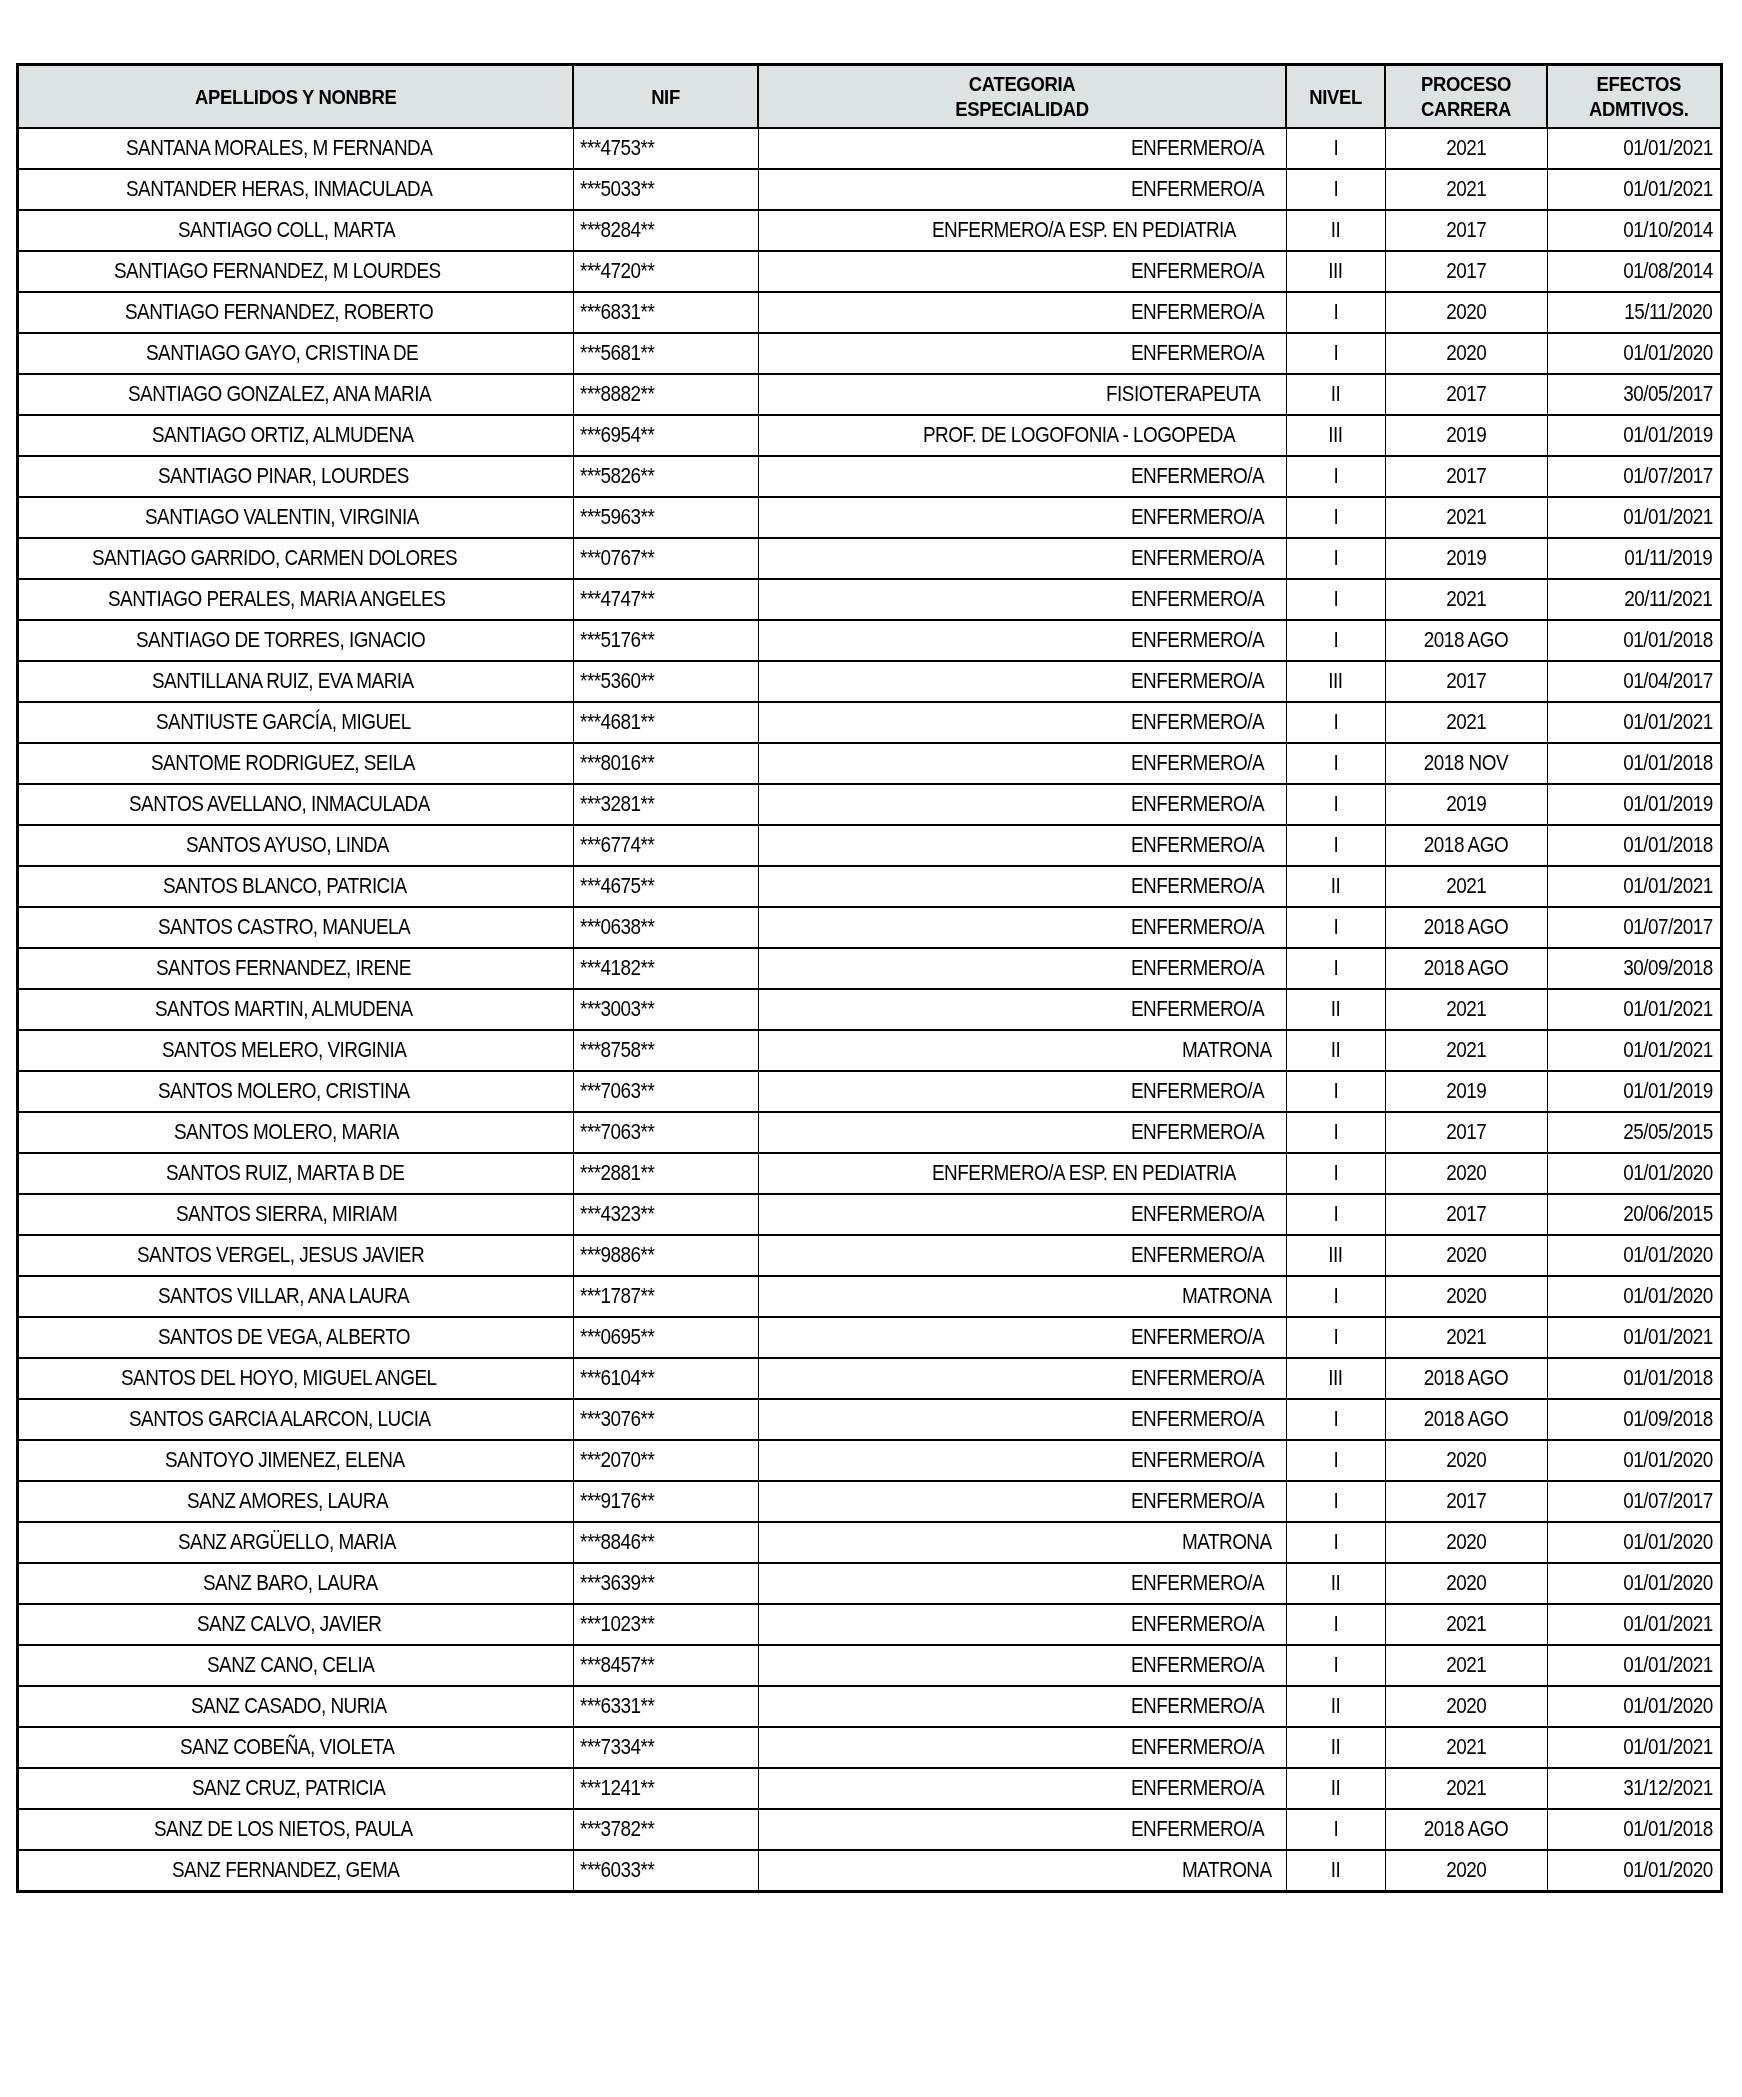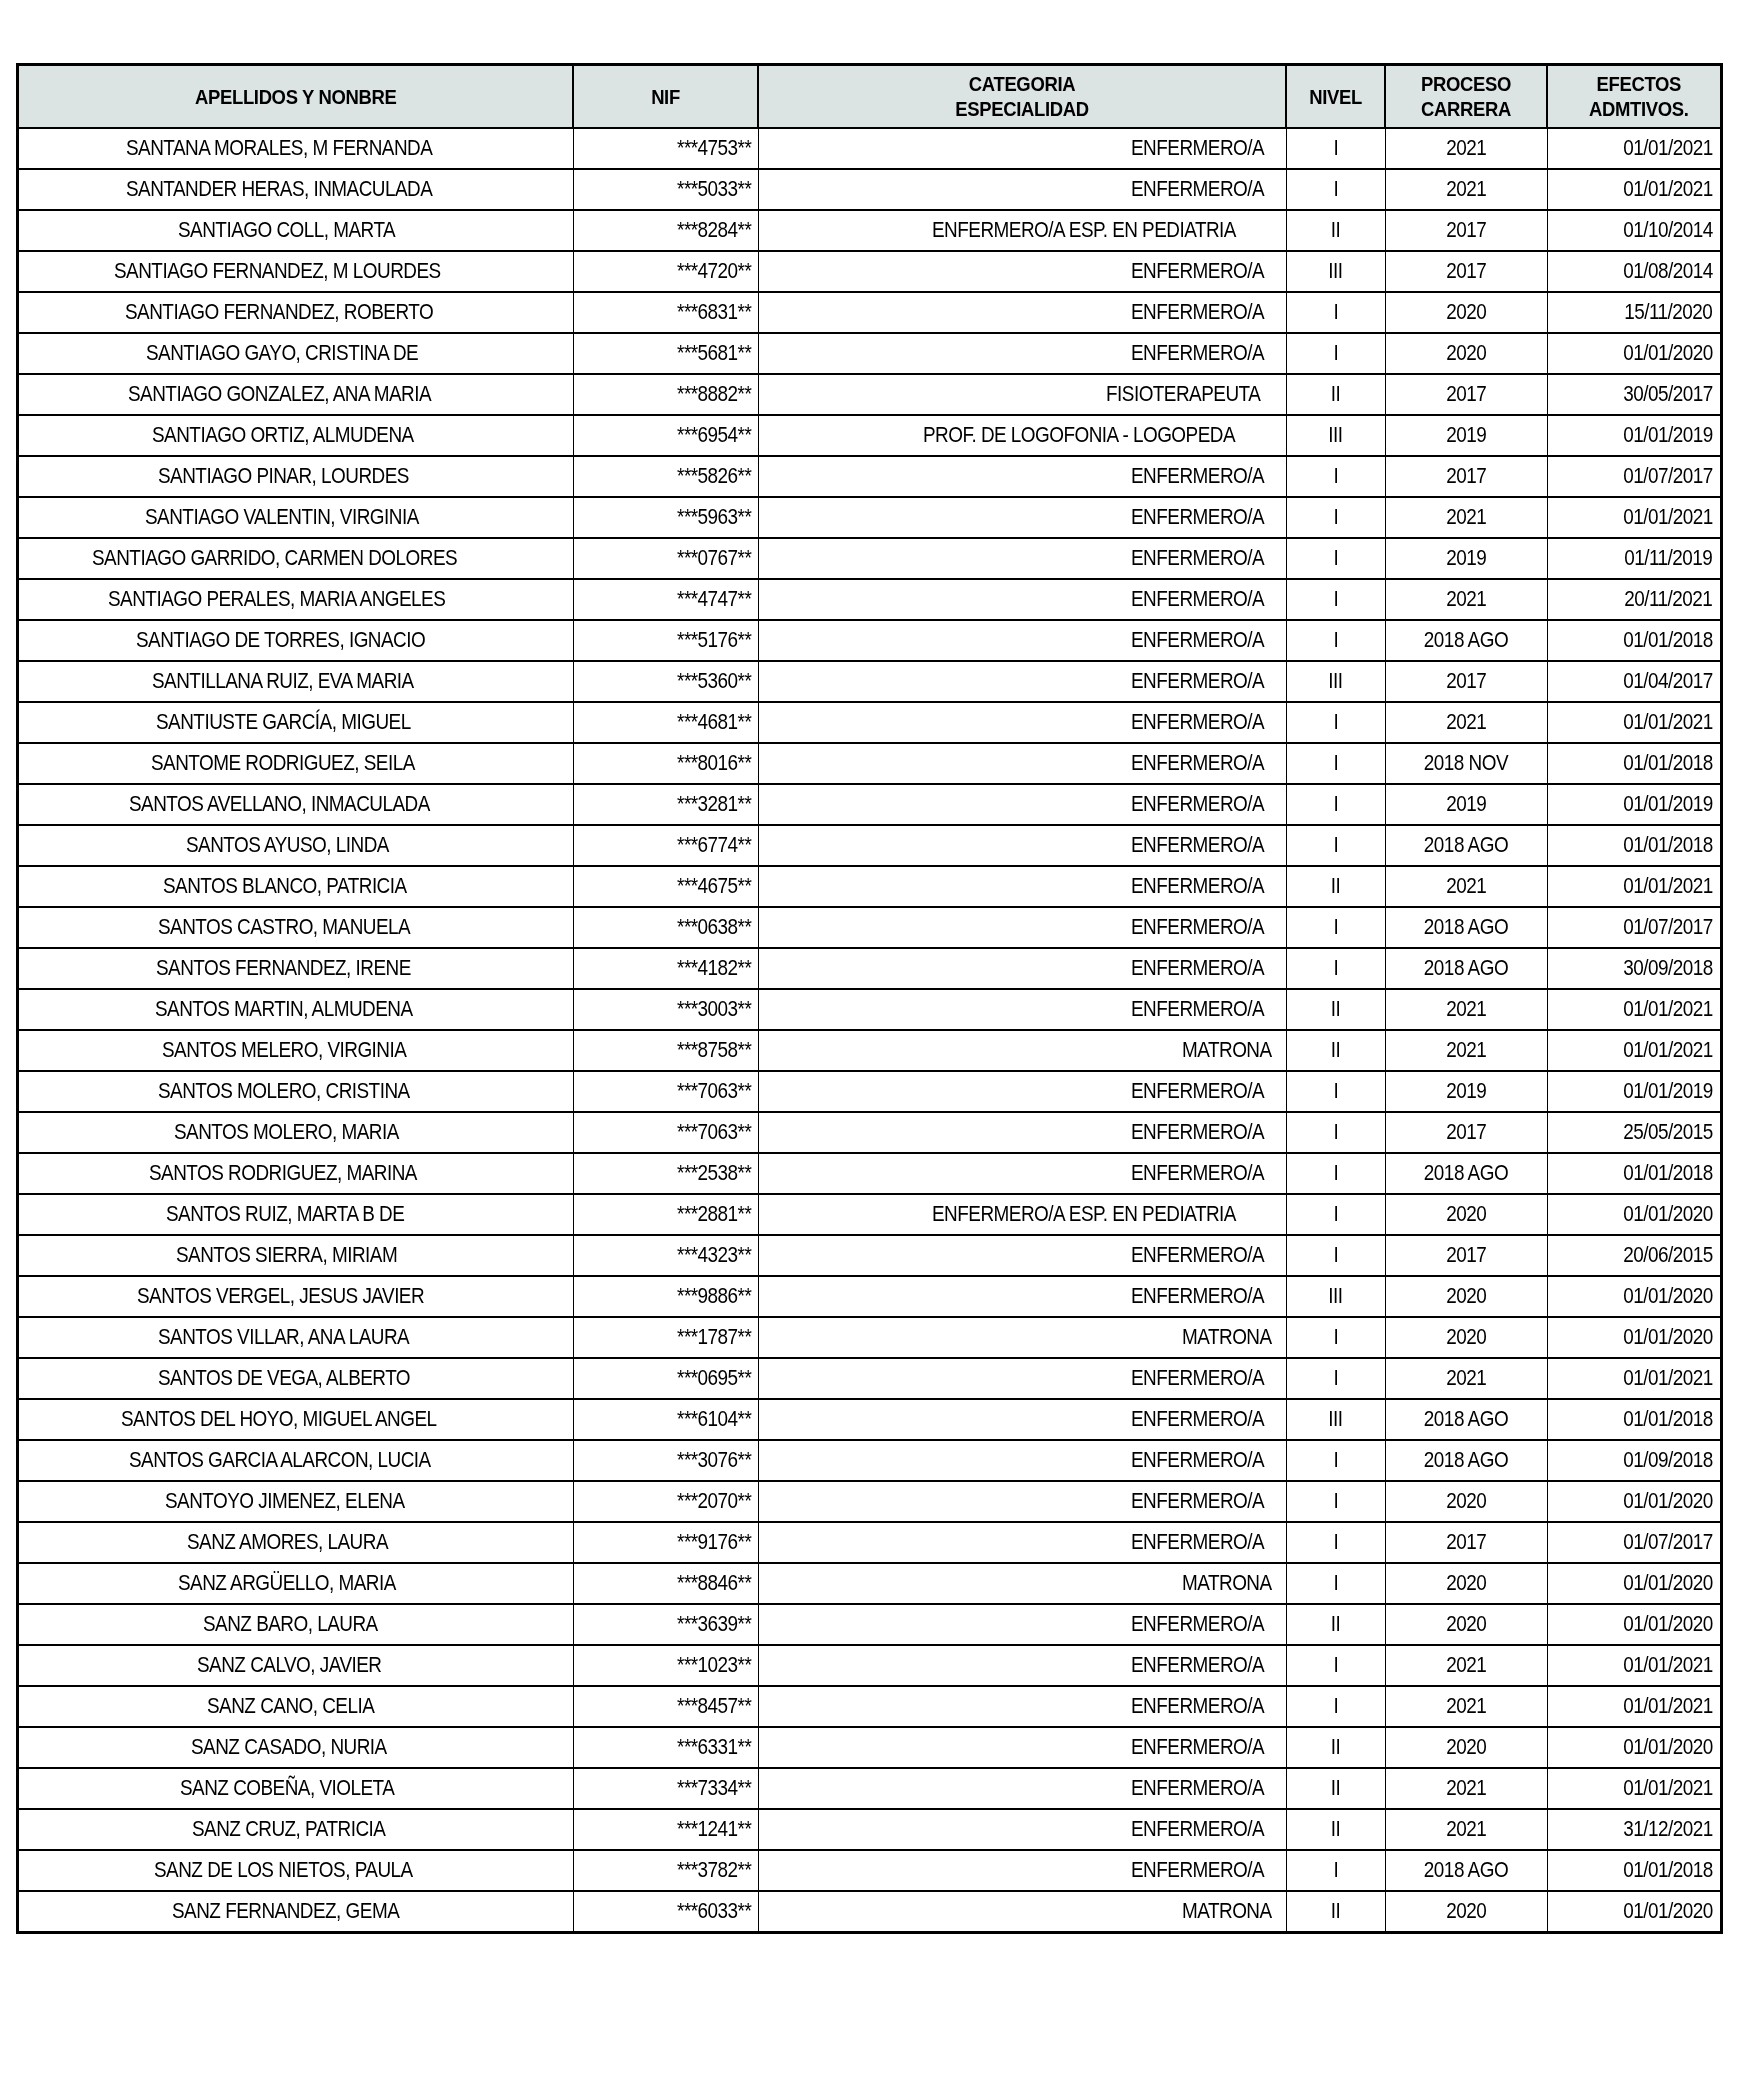--- a/index.html
+++ b/index.html
@@ -40,21 +40,21 @@
   }
   tbody td {
     height: 39px;
     font-size: 22px;
     letter-spacing: -0.6px;
     vertical-align: middle;
     transform-origin: left center;
   }
   tbody tr:last-child td { border-bottom-width: 3.1px; }
   .c-name { text-align: center; padding-left: 17.3px; }
-  .c-nif { text-align: right; }
+  .c-nif { text-align: left; }
   .c-cat { text-align: right; padding-left: 7px; }
   .c-niv { text-align: center; }
   .c-proc { text-align: center; }
   .c-ef { text-align: right; }
   .txt { display: inline-block; transform: scaleX(0.86); transform-origin: left center; }
   .c-nif .txt, .c-niv .txt, .c-proc .txt, .c-ef .txt { transform-origin: center center; }
   th .hl { display: block; transform: scaleX(0.88); }
 </style>
 </head>
 <body>
@@ -289,28 +289,20 @@
         </tr>
         <tr>
           <td class="c-name"><span class="txt">SANTOS MOLERO, MARIA</span></td>
           <td class="c-nif"><span class="txt">***7063**</span></td>
           <td class="c-cat"><span class="txt">ENFERMERO/A</span></td>
           <td class="c-niv"><span class="txt">I</span></td>
           <td class="c-proc"><span class="txt">2017</span></td>
           <td class="c-ef"><span class="txt">25/05/2015</span></td>
         </tr>
         <tr>
-          <td class="c-name"><span class="txt">SANTOS RODRIGUEZ, MARINA</span></td>
-          <td class="c-nif"><span class="txt">***2538**</span></td>
-          <td class="c-cat"><span class="txt">ENFERMERO/A</span></td>
-          <td class="c-niv"><span class="txt">I</span></td>
-          <td class="c-proc"><span class="txt">2018 AGO</span></td>
-          <td class="c-ef"><span class="txt">01/01/2018</span></td>
-        </tr>
-        <tr>
           <td class="c-name"><span class="txt">SANTOS RUIZ, MARTA B DE</span></td>
           <td class="c-nif"><span class="txt">***2881**</span></td>
           <td class="c-cat"><span class="txt">ENFERMERO/A ESP. EN PEDIATRIA</span></td>
           <td class="c-niv"><span class="txt">I</span></td>
           <td class="c-proc"><span class="txt">2020</span></td>
           <td class="c-ef"><span class="txt">01/01/2020</span></td>
         </tr>
         <tr>
           <td class="c-name"><span class="txt">SANTOS SIERRA, MIRIAM</span></td>
           <td class="c-nif"><span class="txt">***4323**</span></td>

